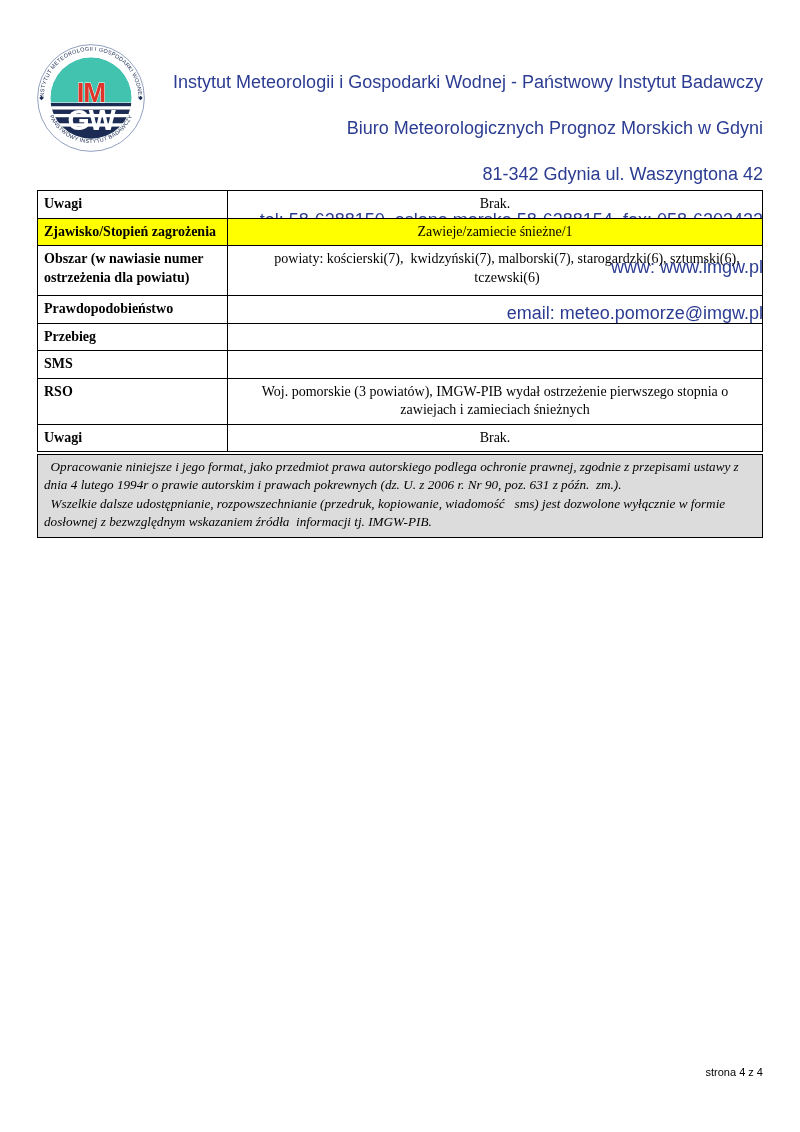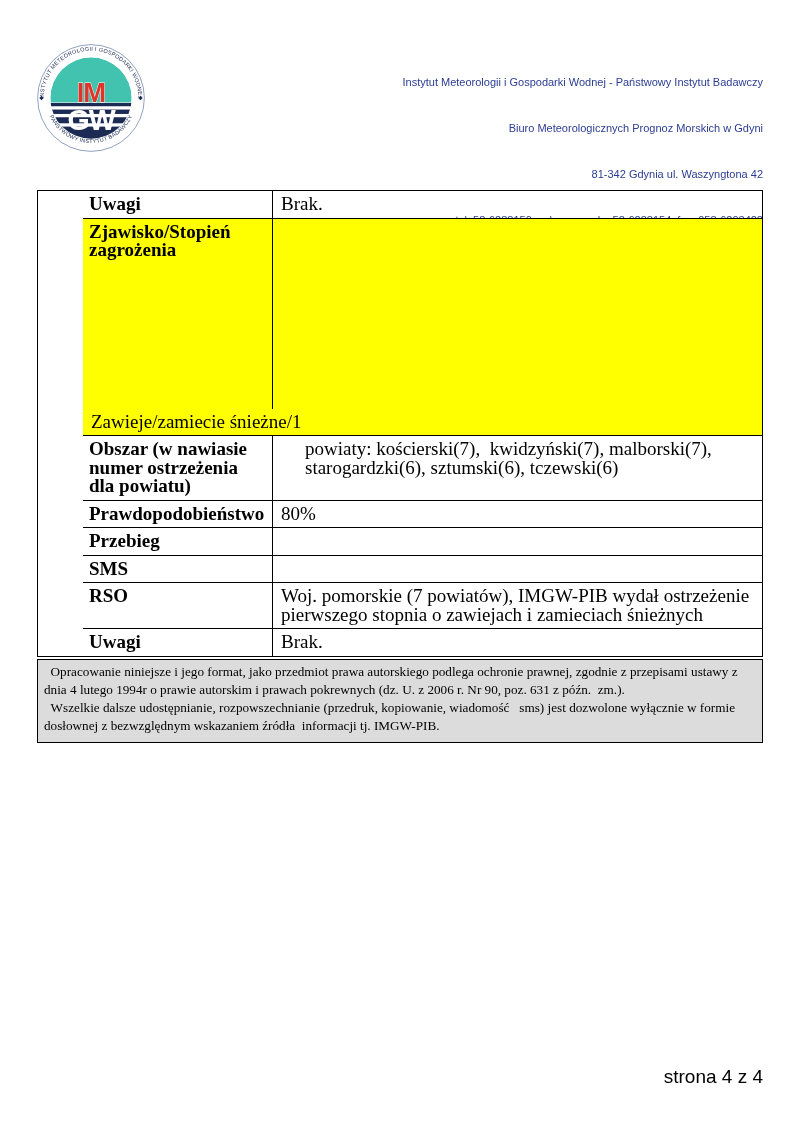--- a/index.html
+++ b/index.html
@@ -21,75 +21,75 @@
     top: 42px;
     width: 110px;
     height: 112px;
   }
   .header-block {
     position: absolute;
     top: 44px;
     right: 37px;
     text-align: right;
     font-family: "Liberation Sans", sans-serif;
-    font-size: 11px;
+    font-size: 18px;
     line-height: 15.4px;
     color: #2b3c92;
     white-space: pre;
   }
   .header-block .bold-line { font-weight: normal; }
 
   
   .content-stack {
     position: absolute;
     left: 37px;
     top: 190px;
     width: 726px;
   }
   .warning-table {
     width: 100%;
     border: 1px solid #000000;
-    font-size: 19px;
+    font-size: 14px;
     line-height: 18.5px;
-    padding-left: 45px;
   }
   .t-row { display: flex; border-bottom: 1px solid #000000; }
   .t-row:last-child { border-bottom: none; }
-  .t-row.highlight { background: #ffff00; flex-direction: column; }
+  .t-row.highlight { background: #ffff00; }
   .cell-label {
     width: 190px;
     flex: 0 0 190px;
     border-right: 1px solid #000000;
     font-weight: bold;
     padding: 4px 6px 4px 6px;
   }
   .cell-value {
     flex: 1 1 auto;
     padding: 4px 8px 4px 8px;
     white-space: pre-wrap;
+    text-align: center;
   }
   .t-row.tall { min-height: 50px; gap: 24px; }
 
   .copyright-box {
     margin-top: 2px;
     border: 1px solid #000000;
     background: #dcdcdc;
     padding: 3px 8px 6px 6px;
     font-size: 13.2px;
     line-height: 18.3px;
   }
-  .copyright-box p { white-space: pre-wrap; }
+  .copyright-box p { white-space: pre-wrap; font-style: italic; }
 
   
   .page-number {
     position: absolute;
     top: 1066px;
     right: 37px;
     font-family: "Liberation Sans", sans-serif;
-    font-size: 19px;
+    font-size: 11px;
     color: #000000;
   }
 </style>
 </head>
 <body>
 
 <div class="page">
 
   <div class="logo-wrap">
     <svg viewBox="0 0 100 100" width="110" height="112">
@@ -146,34 +146,33 @@
       </div>
 
       <div class="t-row tall">
         <div class="cell-label">Obszar (w nawiasie numer ostrzeżenia dla powiatu)</div>
         <div class="cell-value">powiaty: kościerski(7),  kwidzyński(7), malborski(7), starogardzki(6), sztumski(6), tczewski(6)</div>
       </div>
 
 
       <div class="t-row">
         <div class="cell-label">Prawdopodobieństwo</div>
-        <div class="cell-value">80%</div>
       </div>
 
       <div class="t-row">
         <div class="cell-label">Przebieg</div>
       </div>
 
       <div class="t-row">
         <div class="cell-label">SMS</div>
       </div>
 
       <div class="t-row">
         <div class="cell-label">RSO</div>
-        <div class="cell-value">Woj. pomorskie (7 powiatów), IMGW-PIB wydał ostrzeżenie pierwszego stopnia o zawiejach i zamieciach śnieżnych</div>
+        <div class="cell-value">Woj. pomorskie (3 powiatów), IMGW-PIB wydał ostrzeżenie pierwszego stopnia o zawiejach i zamieciach śnieżnych</div>
       </div>
 
       <div class="t-row">
         <div class="cell-label">Uwagi</div>
         <div class="cell-value">Brak.</div>
       </div>
 
     </div>
 
     <div class="copyright-box">

